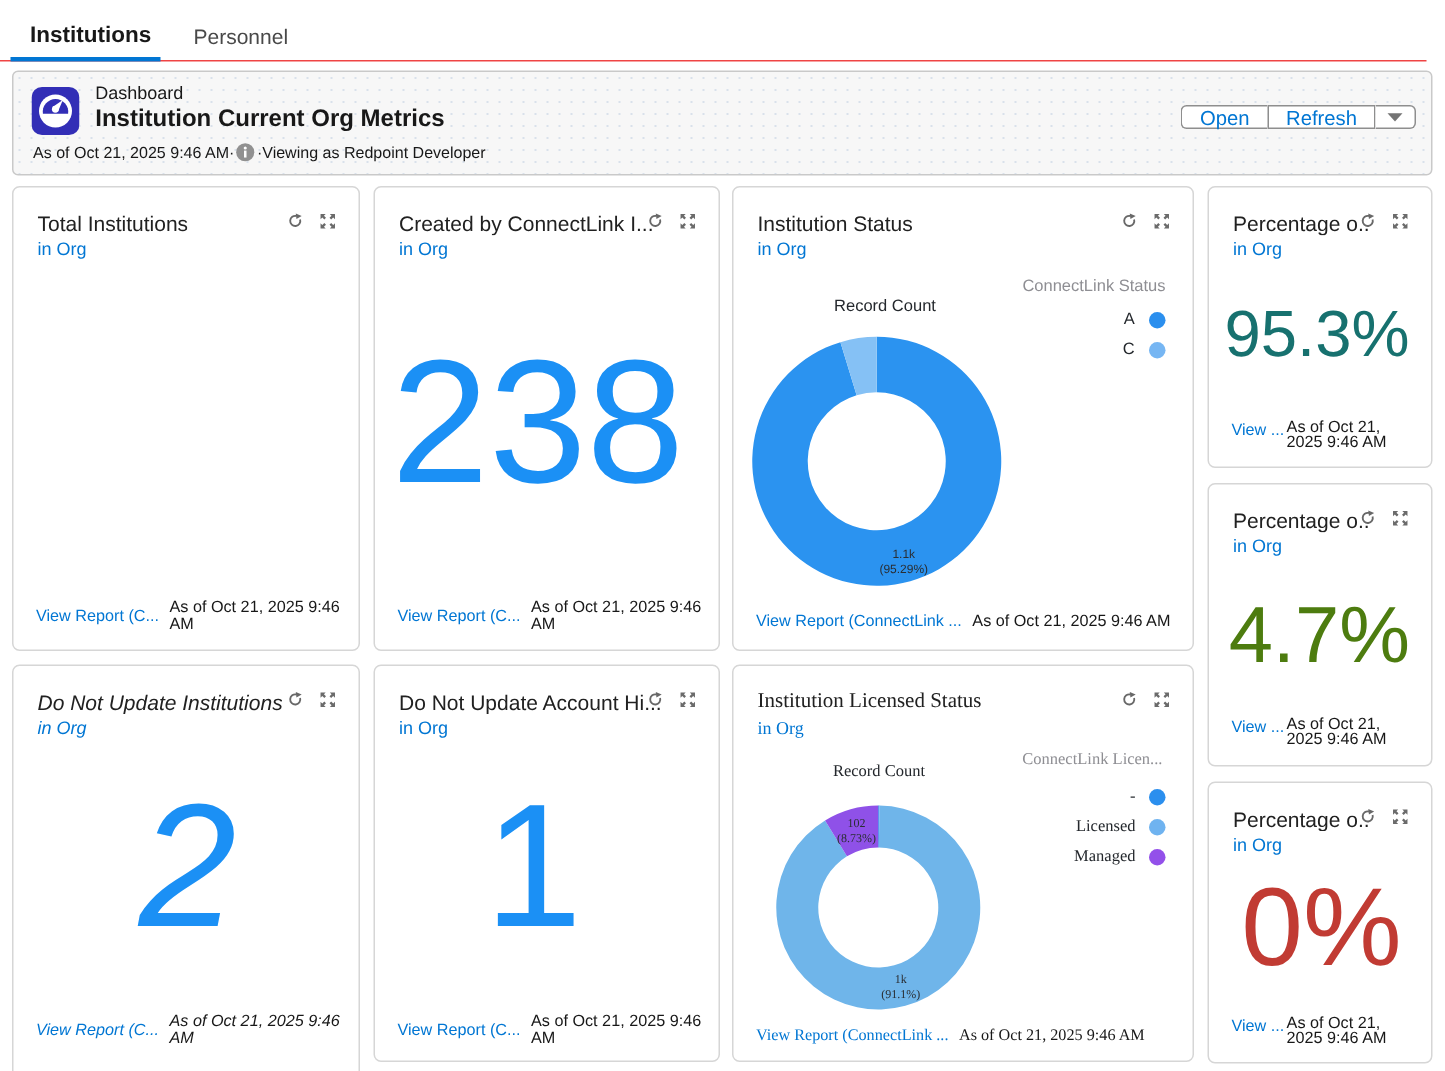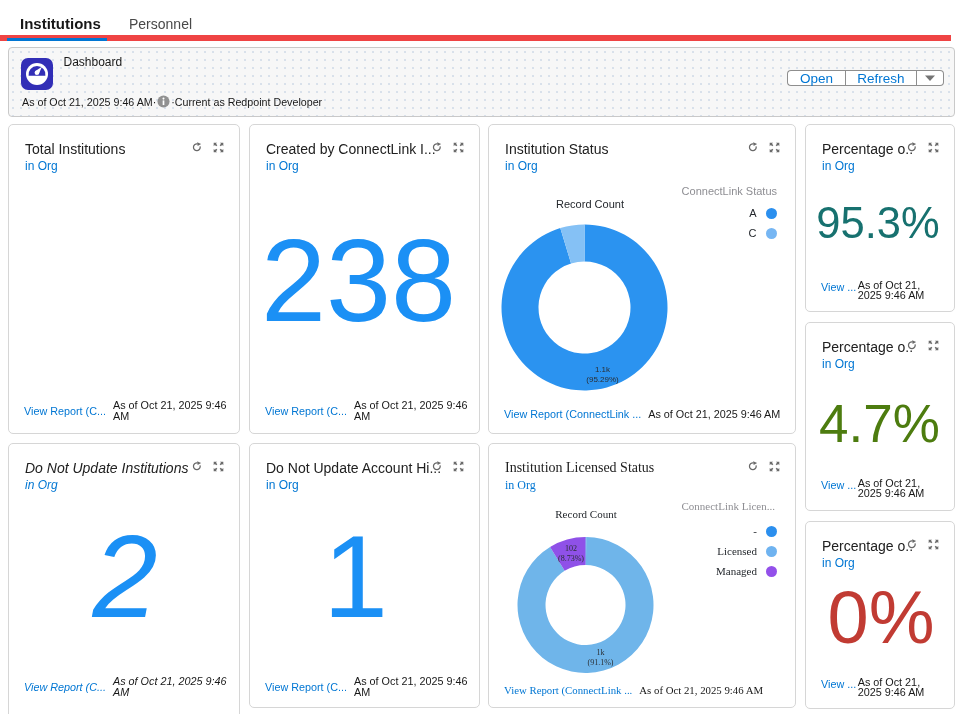--- a/index.html
+++ b/index.html
@@ -1,19 +1,19 @@
 <!DOCTYPE html>
 <html><head>
 <meta charset="utf-8">
 <style>
 * { margin:0; padding:0; box-sizing:border-box; }
 html,body { width:963px; height:714px; background:#fff; font-family:"Liberation Sans", sans-serif; overflow:hidden; }
 .abs { position:absolute; }
 
-.tabbar { position:absolute; left:0; top:0; width:951px; height:41px; border-bottom:6px solid #ef4444; background:#fff; }
+.tabbar { position:absolute; left:0; top:0; width:951px; height:41px; border-bottom:1px solid #ef4444; background:#fff; }
 .tab1 { position:absolute; left:20px; top:15px; font-size:15px; font-weight:bold; color:#181818; }
 .tab2 { position:absolute; left:129px; top:16px; font-size:14px; color:#494949; }
 .tabline { position:absolute; left:7px; top:38px; width:100px; height:3px; background:#0176d3; }
 
 .hdr { position:absolute; left:8px; top:47px; width:947px; height:70px; border:1px solid #c9c9c9; border-radius:4px;
   background-color:#f7f7f7;
   background-image: radial-gradient(circle, rgba(148,175,208,0.30) 0.8px, rgba(0,0,0,0) 1.05px);
   background-size: 8px 8px; }
 .hicon { position:absolute; left:12px; top:10px; width:32px; height:32px; }
 .hlabel { position:absolute; left:54.5px; top:7px; font-size:12px; color:#181818; }
@@ -53,28 +53,29 @@
 
 <div class="hdr">
   <svg class="hicon" viewBox="0 0 32 32">
     <rect x="0" y="0" width="32" height="32" rx="7" fill="#322eb6"></rect>
     <circle cx="16" cy="16" r="11" fill="#fff"></circle>
     <path d="M7.6 17.8 A 8.5 8.5 0 1 1 24.4 17.8 Z" fill="#322eb6"></path>
     <circle cx="15.9" cy="14.8" r="2.3" fill="#fff"></circle>
     <path d="M20.9 8.7 L17.7 16.25 L14.1 13.35 Z" fill="#fff"></path>
   </svg>
   <div class="hlabel">Dashboard</div>
+  <div class="htitle">Institution Current Org Metrics</div>
   <div class="hasof">
       <span>As of Oct 21, 2025 9:46 AM·</span>
     <svg width="13" height="13" viewBox="0 0 14 14" style="margin:0 1px;">
         <circle cx="7" cy="7" r="6.5" fill="#919191"></circle>
         <rect x="6.1" y="5.8" width="1.8" height="5" fill="#fff"></rect>
         <circle cx="7" cy="3.9" r="1.1" fill="#fff"></circle>
       </svg>
-    <span>·Current as Redpoint Developer</span>
+    <span>·Viewing as Redpoint Developer</span>
     </div>
   <div class="btngrp">
     <div class="btn first">Open</div>
     <div class="btn mid">Refresh</div>
     <div class="btn last">
         <svg width="12" height="8" viewBox="0 0 12 8">
           <path d="M1 1.5 L11 1.5 L6 7 Z" fill="#747474"></path>
         </svg>
       </div>
   </div>

